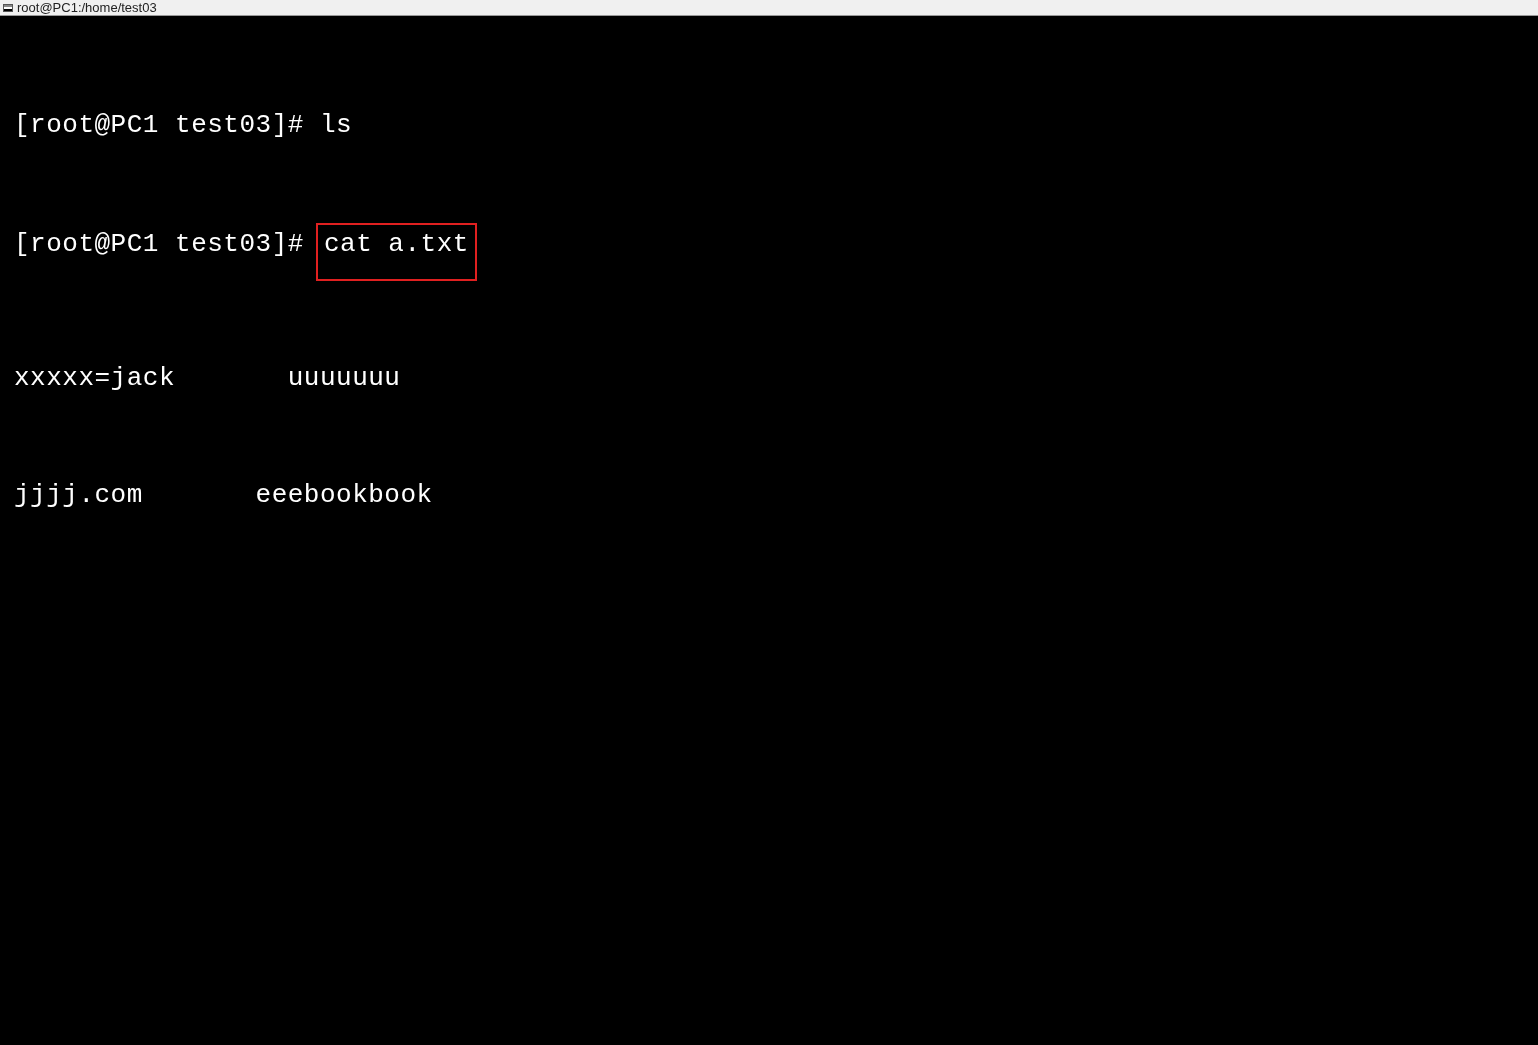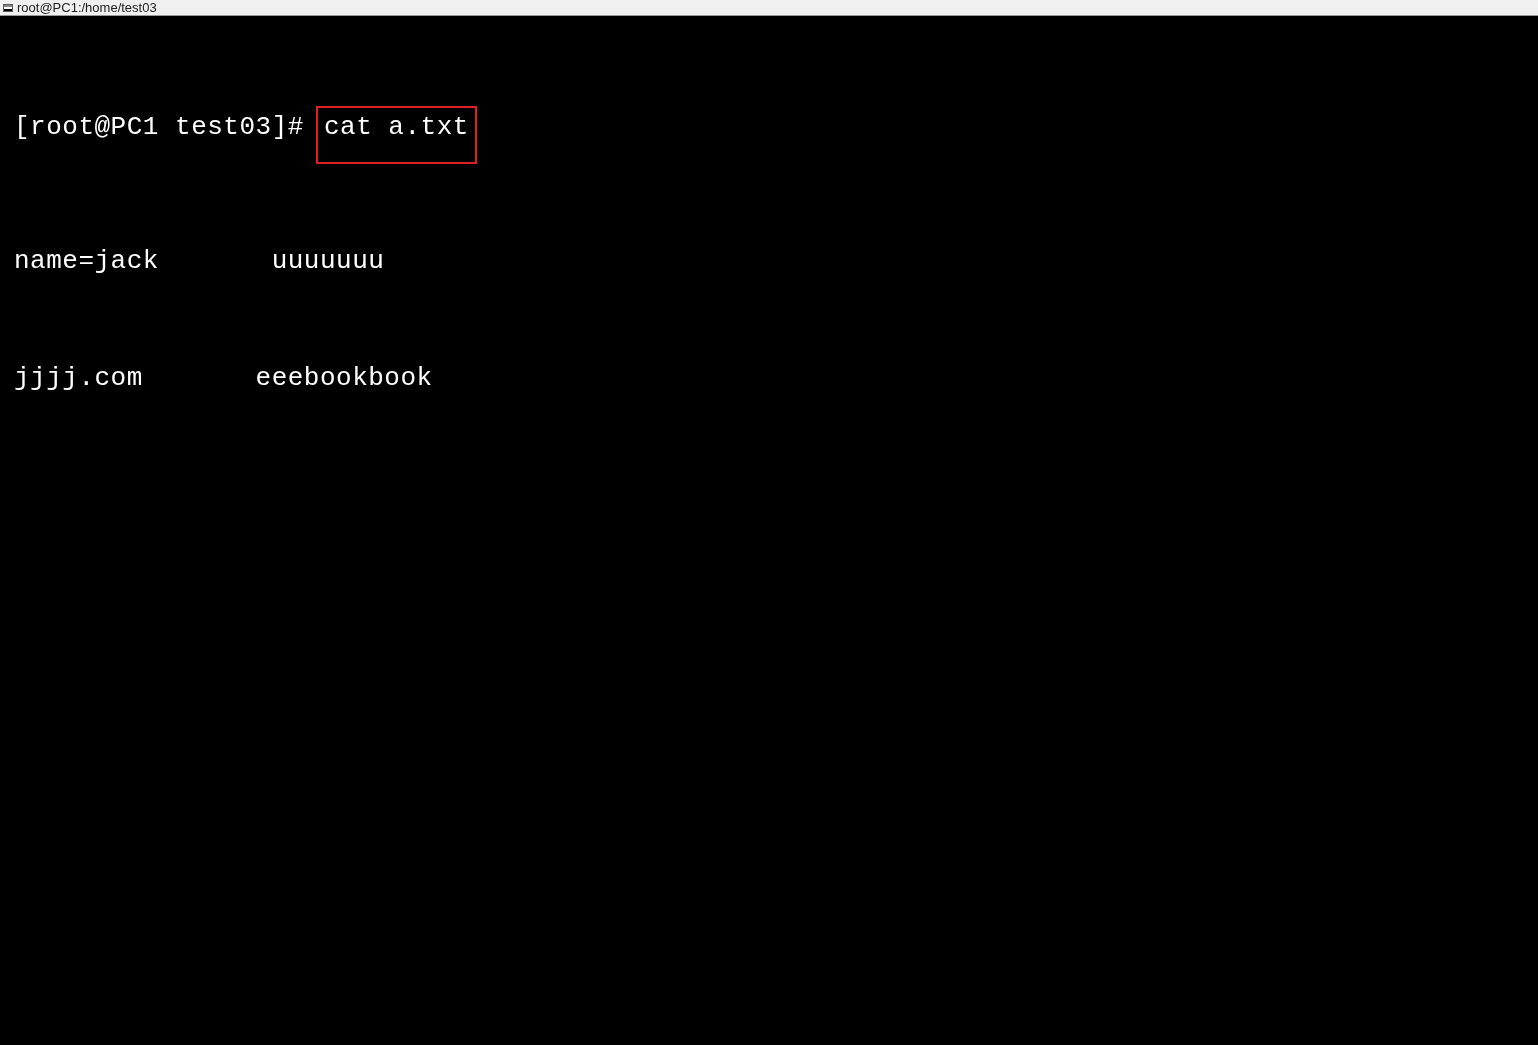--- a/index.html
+++ b/index.html
@@ -55,22 +55,23 @@
   </style>
 </head>
 <body>
 
 <div class="title-bar">
   <span class="title-bar-icon"></span>
   <span>root@PC1:/home/test03</span>
 </div>
 
 <div class="terminal">
+  <span class="line"><span>[root@PC1 test03]# </span><span>ls</span></span>
   <span class="line"><span>[root@PC1 test03]# </span><span class="highlight">cat a.txt</span></span>
-  <span class="line">name=jack       uuuuuuu</span>
+  <span class="line">xxxxx=jack       uuuuuuu</span>
   <span class="line">jjjj.com       eeebookbook</span>
   
   
   
   
   
   
   
   
   

